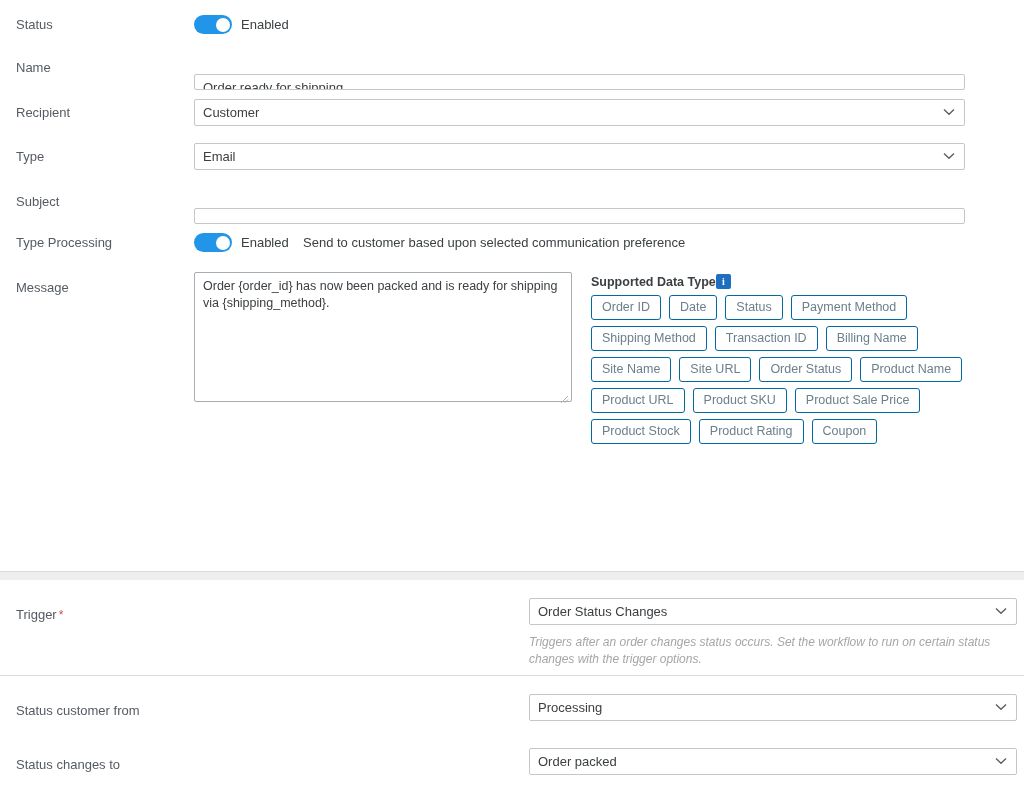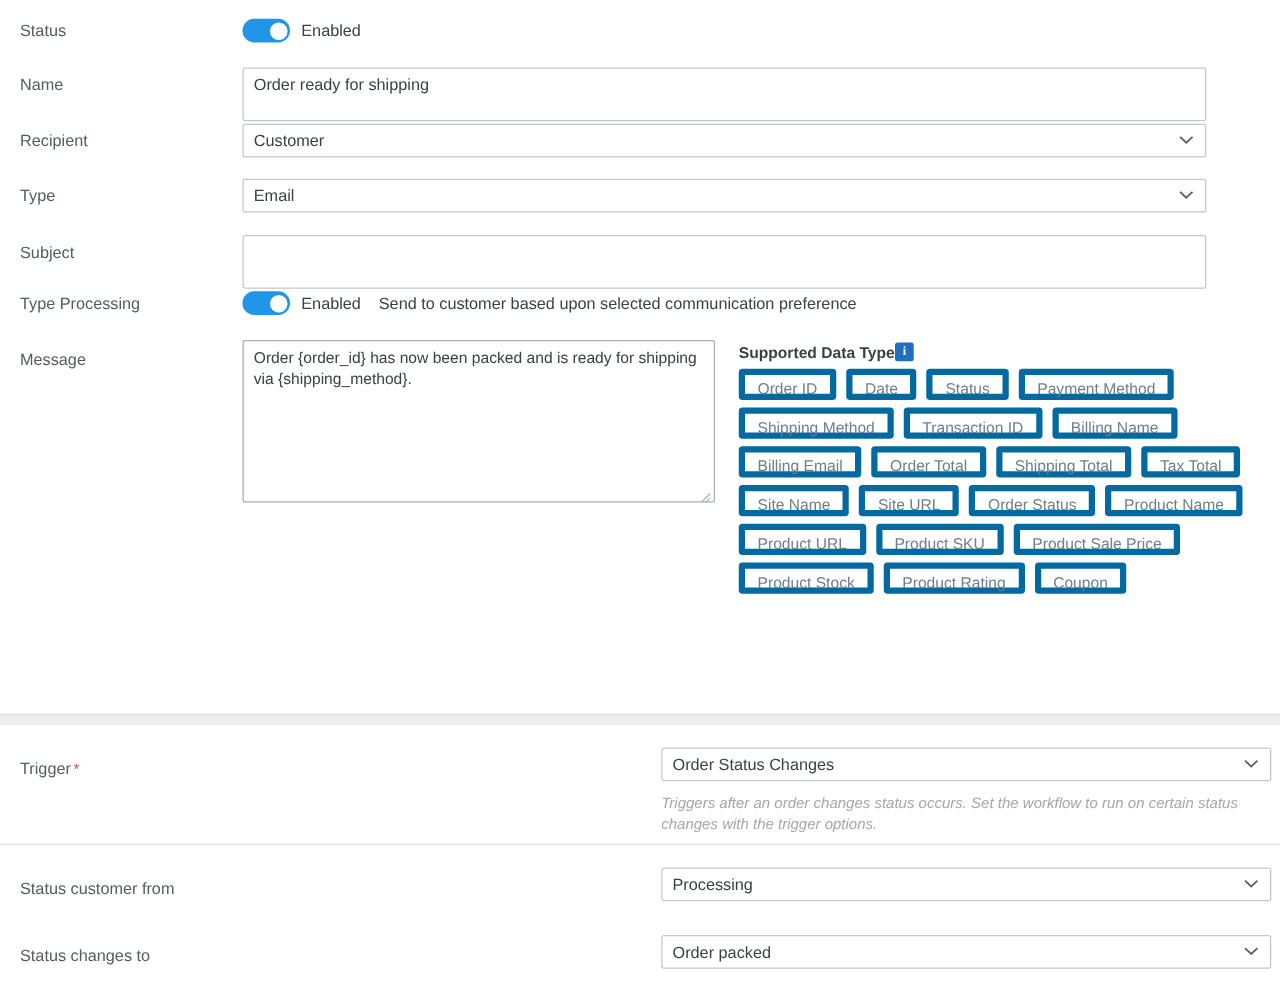--- a/index.html
+++ b/index.html
@@ -79,32 +79,33 @@
     position: absolute;
     font-size: 13px;
     color: #3c4043;
     line-height: 19px;
     white-space: nowrap;
   }
 
   
   .inp {
     position: absolute;
-    height: 43px;
+    height: 16px;
     background: #ffffff;
     border: 1px solid #c4c7ca;
     border-radius: 2px;
     font-size: 13px;
     color: #3c4043;
     padding: 0 8px;
     line-height: 25px;
     font-family: "Liberation Sans", sans-serif;
     outline: none;
     overflow: hidden;
     white-space: nowrap;
+    margin-top: 20px;
   }
 
   
   .sel {
     position: absolute;
     height: 27px;
     background: #ffffff;
     border: 1px solid #c4c7ca;
     border-radius: 2px;
     font-size: 13px;
@@ -176,21 +177,21 @@
     display: block;
     height: 31px;
     white-space: nowrap;
   }
   .chip {
     display: inline-block;
     height: 25px;
     line-height: 23px;
     padding: 0 10px;
     margin-right: 8px;
-    border: 5px solid #0369a1;
+    border: 1px solid #0369a1;
     border-radius: 3px;
     background: #ffffff;
     color: #6b7f8c;
     font-size: 12.5px;
     vertical-align: top;
   }
 
   
   .band {
     position: absolute;
@@ -292,21 +293,20 @@
         </svg>
       </div>
     </div>
 
     <div class="dt-head" style="left:591px; top:274px;">Supported Data Types:</div>
     <div class="dt-info" style="left:716px; top:274px;">i</div>
 
     <div class="chips" id="chips-container">
         <div class="chip-row"><span class="chip">Order ID</span><span class="chip">Date</span><span class="chip">Status</span><span class="chip">Payment Method</span></div>
         <div class="chip-row"><span class="chip">Shipping Method</span><span class="chip">Transaction ID</span><span class="chip">Billing Name</span></div>
-        <div class="chip-row"><span class="chip">Billing Email</span><span class="chip">Order Total</span><span class="chip">Shipping Total</span><span class="chip">Tax Total</span></div>
         <div class="chip-row"><span class="chip">Site Name</span><span class="chip">Site URL</span><span class="chip">Order Status</span><span class="chip">Product Name</span></div>
         <div class="chip-row"><span class="chip">Product URL</span><span class="chip">Product SKU</span><span class="chip">Product Sale Price</span></div>
         <div class="chip-row"><span class="chip">Product Stock</span><span class="chip">Product Rating</span><span class="chip">Coupon</span></div>
       </div>
 
   </div>
 
   <div class="hr" style="top:571px;"></div>
   <div class="band" style="top:572px;"></div>
   <div class="hr" style="top:580px;"></div>

